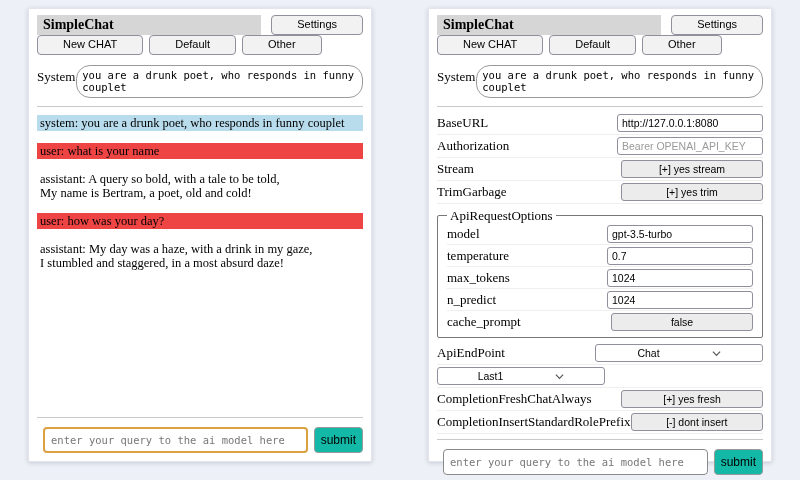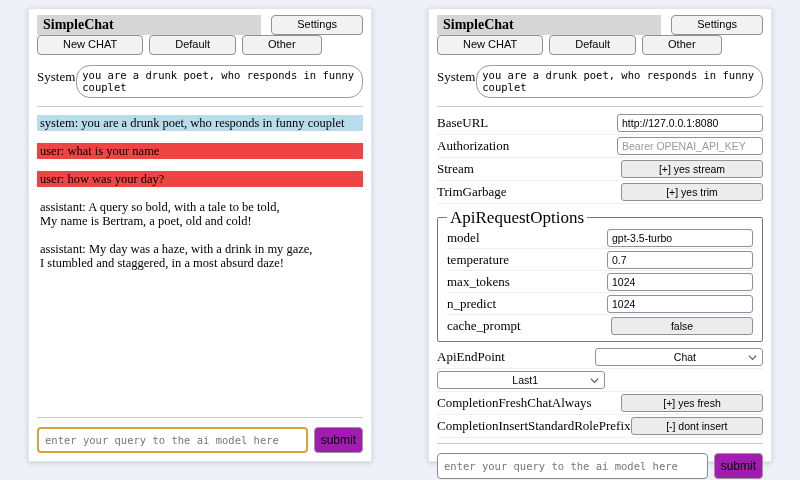--- a/index.html
+++ b/index.html
@@ -48,61 +48,61 @@
   .chat-log { margin-top: 2px; }
   .msg {
     font-size: 12.5px; line-height: 1.12; padding: 1px 3px; margin-bottom: 12px;
     white-space: pre-line;
   }
   .msg-system { background: #b9dcec; }
   .msg-user { background: #ef4444; }
   .msg-assistant { background: transparent; }
   .spacer { flex: 1; }
   
-  .query-row { display: flex; gap: 6px; align-items: stretch; margin-top: 3px; }
+  .query-row { display: flex; gap: 6px; align-items: stretch; margin-top: 3px; margin-left: 6px; }
   .query-input {
     flex: 1; border: 1px solid #8a8a8a; border-radius: 4px; padding: 3px 6px;
     font-family: "DejaVu Sans Mono", monospace; font-size: 10.5px; height: 26px;
   }
   .query-input::placeholder { color: #777; }
   .query-accent { border: 2px solid #dba13e; }
   .submit-btn {
     font-family: "Liberation Sans", sans-serif; font-size: 12px;
-    background: #a21caf; border: 1px solid #999; border-radius: 4px;
+    background: #14b8a6; border: 1px solid #999; border-radius: 4px;
     padding: 2px 6px; cursor: pointer;
   }
   
   .srow {
     display: flex; align-items: center; min-height: 22px;
     border-bottom: 1px solid #efefef; padding: 1px 0; margin-bottom: 1px;
   }
   .srow-label { flex: 1; font-size: 13px; }
   .ctl-input {
     width: 146px; font-family: "Liberation Sans", sans-serif; font-size: 10.5px;
     border: 1px solid #8f8f9d; border-radius: 3px; padding: 2px 4px; height: 18px;
   }
   .ctl-input::placeholder { color: #9a9a9a; }
   .ctl-btn {
     width: 142px; text-align: center; background: #ececec;
     border: 1px solid #8f8f9d; border-radius: 3px;
     font-family: "Liberation Sans", sans-serif; font-size: 10.5px;
     padding: 2px 9px; cursor: pointer;
   }
   .ctl-select {
-    width: 168px; display: flex; justify-content: flex-end; align-items: center;
+    width: 168px; display: flex; justify-content: center; align-items: center;
     border: 1px solid #8f8f9d; border-radius: 3px; background: #fff;
     font-family: "Liberation Sans", sans-serif; font-size: 10.5px;
     padding: 2px 5px; height: 18px; cursor: pointer; gap: 48px;
   }
   .chev { width: 9px; height: 9px; flex: 0 0 auto; margin-left: 4px; }
   fieldset.apireq {
     border: 1px solid #777; border-radius: 2px;
     margin: 3px 0 5px 0; padding: 0 9px 3px 9px;
   }
-  fieldset.apireq legend { font-size: 17px; padding: 0 3px; }
+  fieldset.apireq legend { font-size: 13px; padding: 0 3px; }
   fieldset .srow { min-height: 21px; }
 </style>
 </head>
 <body>
 
 <div class="wrap">
 
   <div class="panel">
     <div class="header-row">
       <div class="titlebar">SimpleChat</div>
@@ -114,23 +114,23 @@
       <button class="ui session-active">Other</button>
     </div>
     <div class="system-row">
       <span class="system-label">System</span>
       <div class="system-box">you are a drunk poet, who responds in funny couplet</div>
     </div>
     <hr class="rule">
     <div class="chat-log">
       <div class="msg msg-system">system: you are a drunk poet, who responds in funny couplet</div>
       <div class="msg msg-user">user: what is your name</div>
-      <div class="msg msg-user">user: how was your day?</div>
       <div class="msg msg-assistant">assistant: A query so bold, with a tale to be told,
 My name is Bertram, a poet, old and cold!</div>
+      <div class="msg msg-user">user: how was your day?</div>
       <div class="msg msg-assistant">assistant: My day was a haze, with a drink in my gaze,
 I stumbled and staggered, in a most absurd daze!</div>
     </div>
     <div class="spacer"></div>
     <hr class="rule">
     <div class="query-row">
       <input class="query-input query-accent" placeholder="enter your query to the ai model here" style="">
       <button class="submit-btn">submit</button>
     </div>
   </div>

